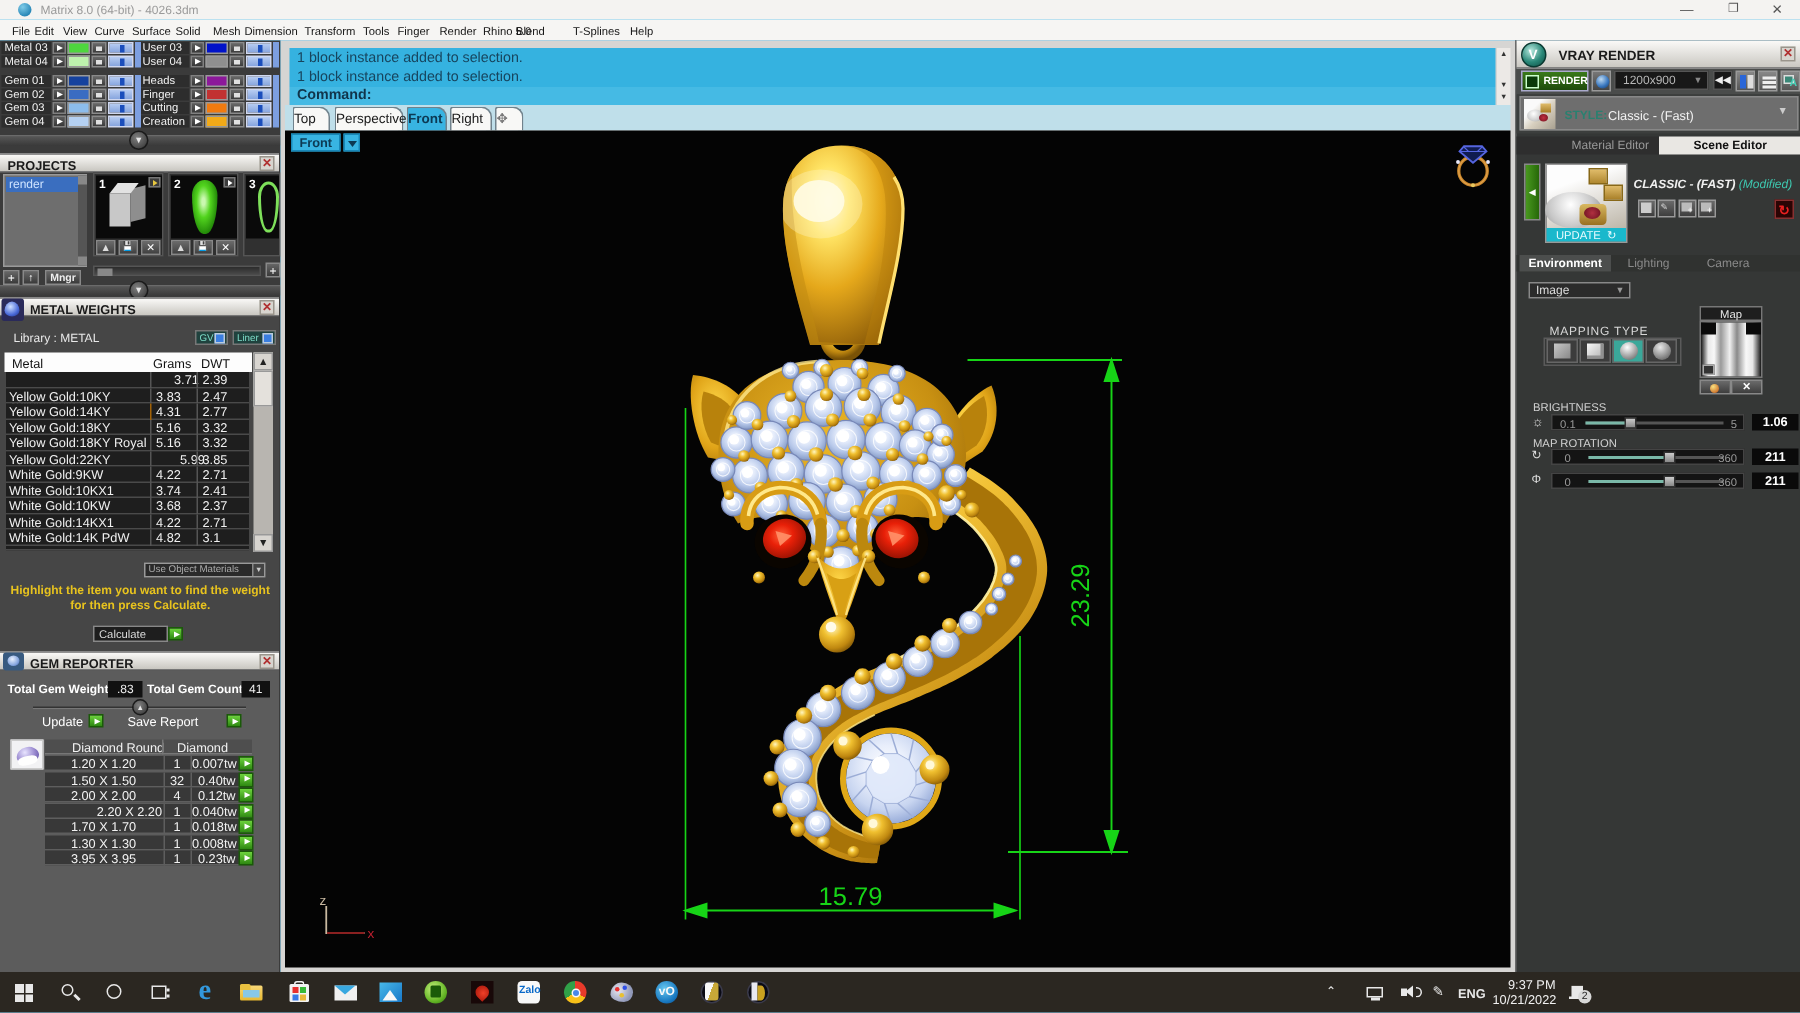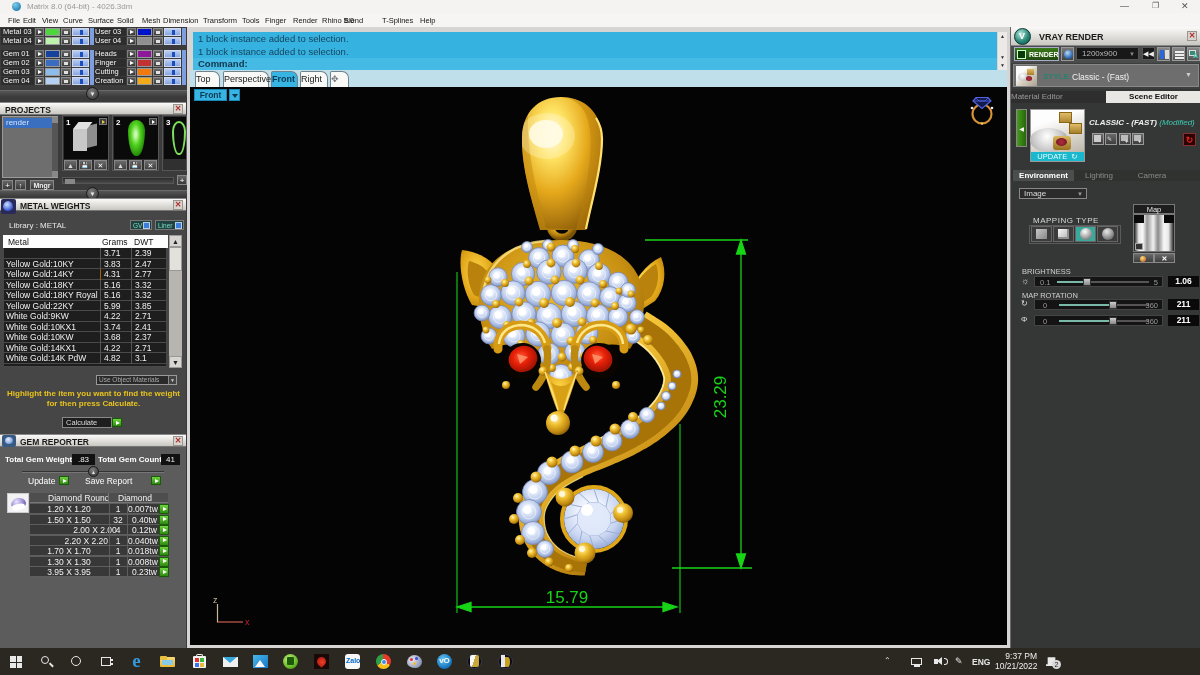--- a/index.html
+++ b/index.html
@@ -262,21 +262,21 @@
           <span class="abs" style="left:2px; top:1px; font-size:6.5px; color:#7ddcc8;">Liner</span>
           <span class="abs" style="right:1px; top:1px; width:7px; height:7px; background:#3a7ee0; border:1px solid #bcd;"></span>
         </div>
   <div class="abs" style="left:3px; top:208px; width:165px; height:13px; background:#fdfdfd; color:#111; font-size:8.5px;">
           <span class="abs" style="left:5px; top:2px;">Metal</span>
           <span class="abs" style="left:99px; top:2px;">Grams</span>
           <span class="abs" style="left:131px; top:2px;">DWT</span>
         </div>
   <div class="mwrow" style="top:221.0px;">
           <span style="left:2px;margin-top:16px;">Yellow Gold:9KY</span>
-          <span style="left:96px; border-left:1px solid #555; padding-left:3px; height:10.5px;">3.71</span>
+          <span style="left:96px; border-left:1px solid #555; padding-left:15px; height:10.5px;">3.71</span>
           <span style="left:127px; border-left:1px solid #555; padding-left:3px; height:10.5px;">2.39</span>
         </div>
   <div class="mwrow" style="top:231.5px;">
           <span style="left:2px;">Yellow Gold:10KY</span>
           <span style="left:96px; border-left:1px solid #555; padding-left:3px; height:10.5px;">3.83</span>
           <span style="left:127px; border-left:1px solid #555; padding-left:3px; height:10.5px;">2.47</span>
         </div>
   <div class="mwrow" style="top:242.0px;">
           <span style="left:2px;">Yellow Gold:14KY</span>
           <span style="left:96px; border-left:1px solid #a16207; padding-left:3px; height:10.5px;">4.31</span>
@@ -287,21 +287,21 @@
           <span style="left:96px; border-left:1px solid #555; padding-left:3px; height:10.5px;">5.16</span>
           <span style="left:127px; border-left:1px solid #555; padding-left:3px; height:10.5px;">3.32</span>
         </div>
   <div class="mwrow" style="top:263.0px;">
           <span style="left:2px;">Yellow Gold:18KY Royal</span>
           <span style="left:96px; border-left:1px solid #555; padding-left:3px; height:10.5px;">5.16</span>
           <span style="left:127px; border-left:1px solid #555; padding-left:3px; height:10.5px;">3.32</span>
         </div>
   <div class="mwrow" style="top:273.5px;">
           <span style="left:2px;">Yellow Gold:22KY</span>
-          <span style="left:96px; border-left:1px solid #555; padding-left:3px; height:10.5px;">5.99</span>
+          <span style="left:96px; border-left:1px solid #555; padding-left:19px; height:10.5px;">5.99</span>
           <span style="left:127px; border-left:1px solid #555; padding-left:3px; height:10.5px;">3.85</span>
         </div>
   <div class="mwrow" style="top:284.0px;">
           <span style="left:2px;">White Gold:9KW</span>
           <span style="left:96px; border-left:1px solid #555; padding-left:3px; height:10.5px;">4.22</span>
           <span style="left:127px; border-left:1px solid #555; padding-left:3px; height:10.5px;">2.71</span>
         </div>
   <div class="mwrow" style="top:294.5px;">
           <span style="left:2px;">White Gold:10KX1</span>
           <span style="left:96px; border-left:1px solid #555; padding-left:3px; height:10.5px;">3.74</span>
@@ -369,21 +369,21 @@
           <span class="grrow" style="left:97px; width:30px; text-align:right; border-left:1px solid #5e5e5e;">0.007tw</span>
         </div>
   <div class="gbtn" style="left:159px; top:477px; width:10px; height:10px;"></div>
   <div class="abs" style="left:30px; top:487.5px; width:138px; height:10px; background:#383838; border-bottom:1px solid #5e5e5e;">
           <span class="grrow" style="left:0px; width:78px; text-align:center;">1.50 X 1.50</span>
           <span class="grrow" style="left:79px; width:17px; text-align:center; border-left:1px solid #5e5e5e;">32</span>
           <span class="grrow" style="left:97px; width:30px; text-align:right; border-left:1px solid #5e5e5e;">0.40tw</span>
         </div>
   <div class="gbtn" style="left:159px; top:487.5px; width:10px; height:10px;"></div>
   <div class="abs" style="left:30px; top:498.0px; width:138px; height:10px; background:#383838; border-bottom:1px solid #5e5e5e;">
-          <span class="grrow" style="left:0px; width:78px; text-align:center;margin-left:26px;">2.00 X 2.00</span>
+          <span class="grrow" style="left:0px; width:78px; text-align:center;">2.00 X 2.00</span>
           <span class="grrow" style="left:79px; width:17px; text-align:center; border-left:1px solid #5e5e5e;">4</span>
           <span class="grrow" style="left:97px; width:30px; text-align:right; border-left:1px solid #5e5e5e;">0.12tw</span>
         </div>
   <div class="gbtn" style="left:159px; top:498.0px; width:10px; height:10px;"></div>
   <div class="abs" style="left:30px; top:508.5px; width:138px; height:10px; background:#383838; border-bottom:1px solid #5e5e5e;">
           <span class="grrow" style="left:0px; width:78px; text-align:right;">2.20 X 2.20</span>
           <span class="grrow" style="left:79px; width:17px; text-align:center; border-left:1px solid #5e5e5e;">1</span>
           <span class="grrow" style="left:97px; width:30px; text-align:right; border-left:1px solid #5e5e5e;">0.040tw</span>
         </div>
   <div class="gbtn" style="left:159px; top:508.5px; width:10px; height:10px;"></div>
@@ -815,21 +815,21 @@
   <div class="abs" style="left:2px; top:37px; width:186px; height:23px; background:#6e6e6e; border:1px solid #888;">
         <span class="abs" style="left:2px; top:1px; width:21px; height:20px; background:linear-gradient(135deg,#fafafa 30%,#d8d0c0 55%,#a8a090);"></span>
         <span class="abs" style="left:4px; top:8px; width:11px; height:8px; background:radial-gradient(circle at 40% 35%, #fff, #c8c8c8 60%, #909090); border-radius:50%;"></span>
         <span class="abs" style="left:13px; top:4px; width:7px; height:6px; background:linear-gradient(#e0bc6a,#a87f28);"></span>
         <span class="abs" style="left:12px; top:11px; width:6px; height:5px; background:radial-gradient(circle,#c03040,#701020); border-radius:50%;"></span>
         <span class="abs" style="left:29px; top:7px; font-size:8px; font-weight:bold; color:#2a8070;">STYLE:</span>
         <span class="abs" style="left:58px; top:7px; font-size:8.5px; color:#f2f2f2;">Classic - (Fast)</span>
         <span class="abs" style="right:6px; top:6px; color:#ccc; font-size:7px;">▼</span>
       </div>
   <div class="abs" style="left:0; top:64px; width:190px; height:12px; background:#2e2e2e;">
-        <span class="abs" style="left:0; top:0; width:95px; height:12px; color:#999; font-size:8px; text-align:left; line-height:12px;">Material Editor</span>
+        <span class="abs" style="left:15px; top:0; width:95px; height:12px; color:#999; font-size:8px; text-align:center; line-height:12px;">Material Editor</span>
         <span class="abs" style="left:95px; top:0; width:95px; height:12px; background:#e9e7e3; color:#111; font-weight:bold; font-size:8px; text-align:center; line-height:12px;">Scene Editor</span>
       </div>
   <div class="abs" style="left:5px; top:82px; width:11px; height:38px; background:linear-gradient(90deg,#4a9a20,#266808); border:1px solid #888; color:#fff; font-size:6px; text-align:center; line-height:38px;">◀</div>
   <div class="abs" style="left:19px; top:82px; width:55px; height:53px; border:1px solid #999; background:linear-gradient(160deg,#fdfdfd 25%, #d8d4cc 60%, #b0a898);">
         <span class="abs" style="left:28px; top:2px; width:13px; height:11px; background:linear-gradient(#e0bc6a,#b08830); border:1px solid #886818;"></span>
         <span class="abs" style="left:38px; top:13px; width:13px; height:11px; background:linear-gradient(#e0bc6a,#a87f28); border:1px solid #886818;"></span>
         <span class="abs" style="left:-1px; top:18px; width:38px; height:24px; background:radial-gradient(circle at 45% 35%, #fff, #c8c8c8 55%, #8a8a8a); border-radius:50%;"></span>
         <span class="abs" style="left:22px; top:26px; width:18px; height:14px; background:linear-gradient(#d8b860,#9a7020); border-radius:3px;"></span>
         <span class="abs" style="left:25px; top:28px; width:11px; height:8px; background:radial-gradient(circle, #b03040, #6a1020); border-radius:50%;"></span>
         <span class="abs" style="left:0; bottom:0; width:53px; height:9px; background:#1ab8cc; color:#e8fbff; font-size:7.5px; line-height:9px; text-align:center;">UPDATE&nbsp;&nbsp;↻</span>

